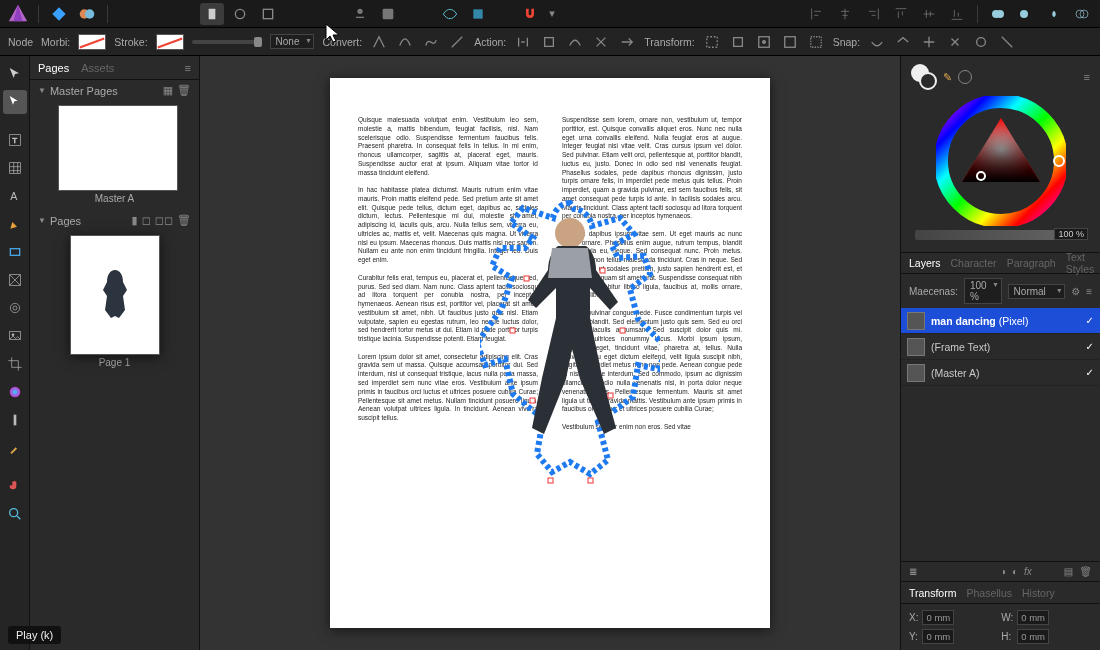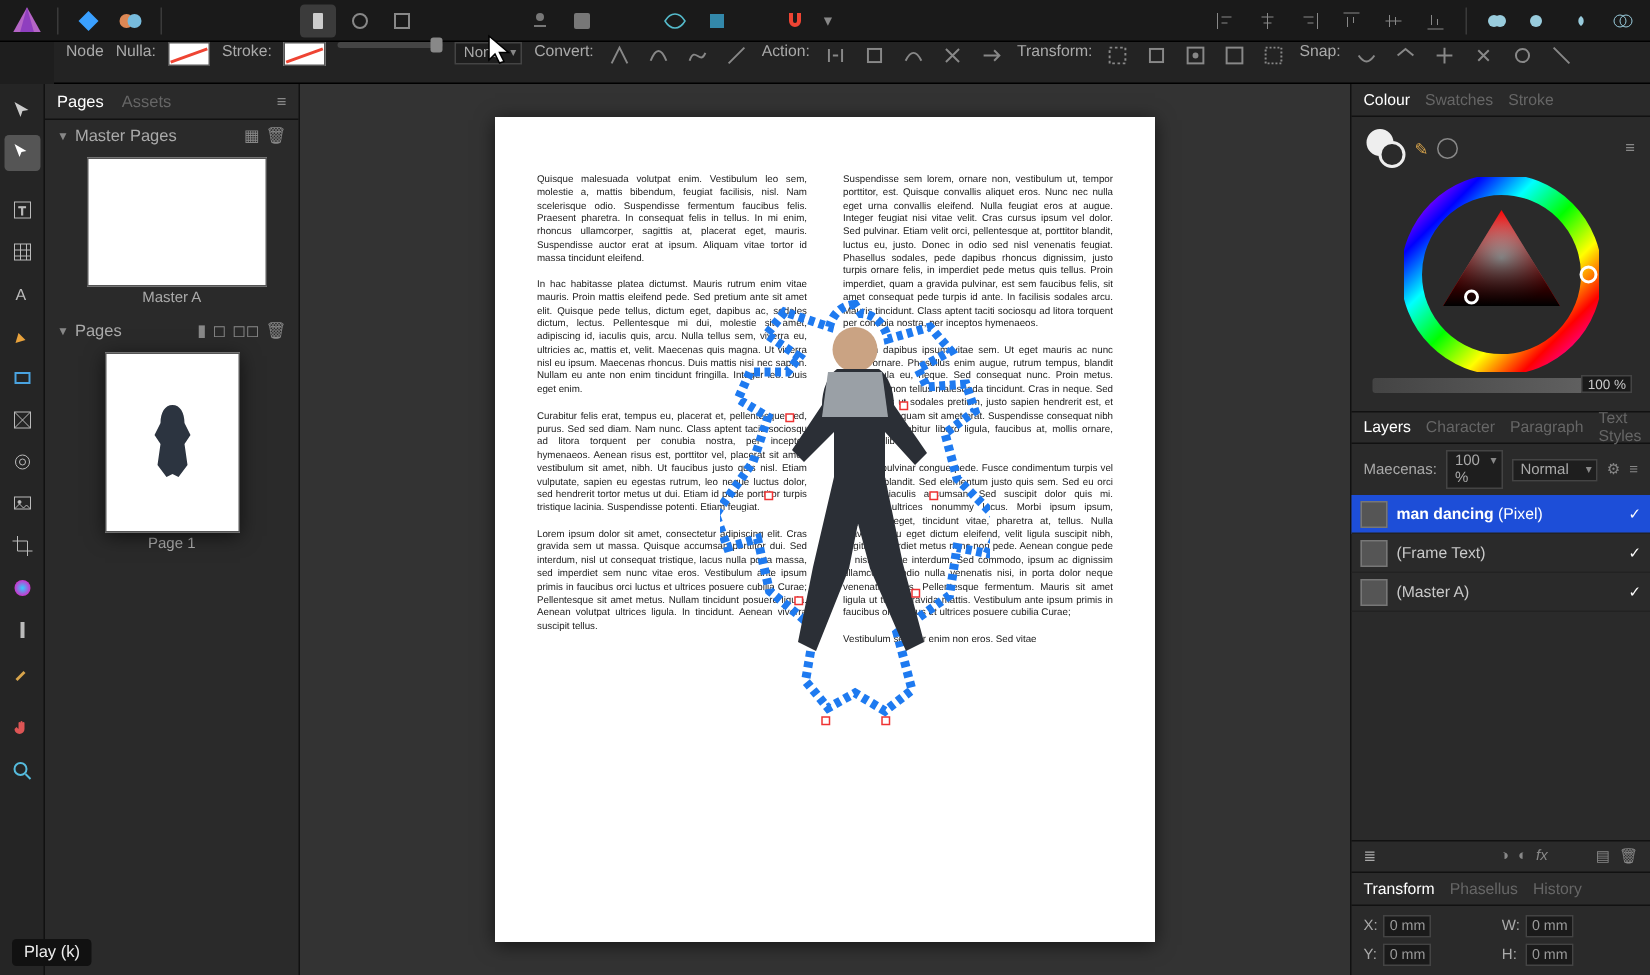--- a/index.html
+++ b/index.html
@@ -13,21 +13,21 @@
   .sep{width:1px;height:18px;background:#3a3a3a;margin:0 4px;}
   .tbtn{width:24px;height:22px;display:flex;align-items:center;justify-content:center;border-radius:3px;color:#aaa;cursor:pointer;}
   .tbtn.active{background:#3b3b3b;}
   .tbtn.blue{color:#3aa0ff;}
   .tbtn.magnet{color:#e43;}
   .tbtn svg{width:16px;height:16px;}
   .logo{width:24px;height:24px;display:flex;align-items:center;justify-content:center;}
   .logo svg{width:22px;height:22px;}
   .spacer{flex:1;}
   
-  .ctxbar{height:28px;background:#232323;display:flex;align-items:flex-start;padding:0 8px;gap:8px;border-bottom:1px solid #000;margin-left:36px;}
+  .ctxbar{height:28px;background:#232323;display:flex;align-items:center;padding:0 8px;gap:8px;border-bottom:1px solid #000;}
   .ctxlbl{color:#aaa;font-size:10.5px;}
   .swatch{width:28px;height:16px;border:1px solid #555;background:#fff;position:relative;display:inline-block;}
   .swatch::after{content:"";position:absolute;left:0;right:0;top:7px;border-top:2px solid #e43;transform:rotate(-20deg);}
   .slider{width:70px;height:4px;background:#444;border-radius:2px;position:relative;}
   .slider::after{content:"";position:absolute;right:0;top:-3px;width:8px;height:10px;background:#888;border-radius:2px;}
   .dd{border:1px solid #444;padding:1px 14px 1px 5px;font-size:10px;color:#aaa;position:relative;background:#1e1e1e;}
   .dd::after{content:"▾";position:absolute;right:3px;top:1px;font-size:8px;color:#888;}
   .minibtn{width:18px;height:18px;display:flex;align-items:center;justify-content:center;color:#888;cursor:pointer;}
   .minibtn svg{width:14px;height:14px;stroke:#888;fill:none;stroke-width:1.5;}
   
@@ -204,21 +204,21 @@
   <div class="tbtn">
       <svg viewBox="0 0 24 24" fill="none" stroke="#9cd">
         <circle cx="9" cy="12" r="6"></circle>
         <circle cx="15" cy="12" r="6"></circle>
       </svg>
     </div>
 </div>
 
 <div class="ctxbar">
   <span class="ctxlbl">Node</span>
-  <span class="ctxlbl">Nulla:</span>
+  <span class="ctxlbl">Morbi:</span>
   <span class="swatch"></span>
   <span class="ctxlbl">Stroke:</span>
   <span class="swatch"></span>
   <span class="slider"></span>
   <span class="dd">None</span>
   <span class="ctxlbl">Convert:</span>
   <span class="minibtn">
       <svg viewBox="0 0 16 16">
         <path d="M2 14L8 2l6 12"></path>
       </svg>
@@ -493,25 +493,20 @@
               <rect x="128" y="195" width="5" height="5"></rect>
             <rect x="68" y="280" width="5" height="5"></rect>
               <rect x="108" y="280" width="5" height="5"></rect>
           </g>
         </svg>
       </div>
     </div>
   </div>
 
   <div class="rightpanel">
-    <div class="rtabs">
-      <span class="active">Colour</span>
-      <span class="inactive">Swatches</span>
-      <span class="inactive">Stroke</span>
-    </div>
     <div class="coloursec">
       <div style="display:flex;gap:6px;align-items:center;padding:2px 4px;">
         <span style="position:relative;width:26px;height:26px;">
           <span style="position:absolute;width:18px;height:18px;border-radius:50%;border:2px solid #eee;background:#eee;"></span>
           <span style="position:absolute;right:0;bottom:0;width:18px;height:18px;border-radius:50%;border:2px solid #eee;background:#2a2a2a;"></span>
         </span>
         <span style="color:#d9a54c;">✎</span>
         <span style="width:14px;height:14px;border-radius:50%;border:1px solid #888;"></span>
         <span style="flex:1"></span>
         <span style="color:#888;">≡</span>

